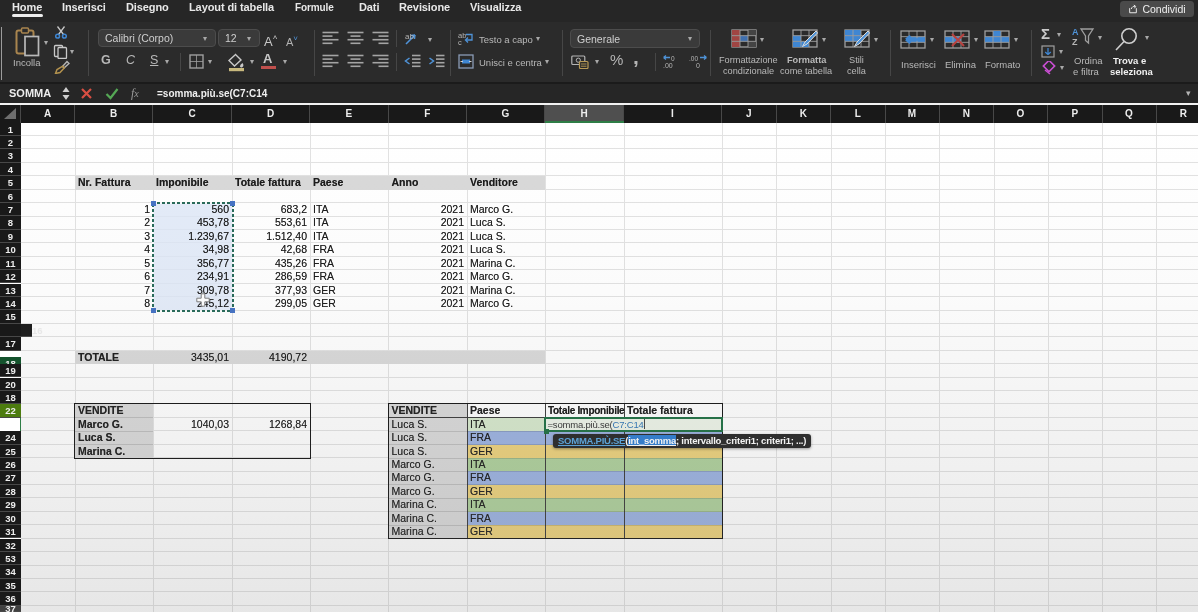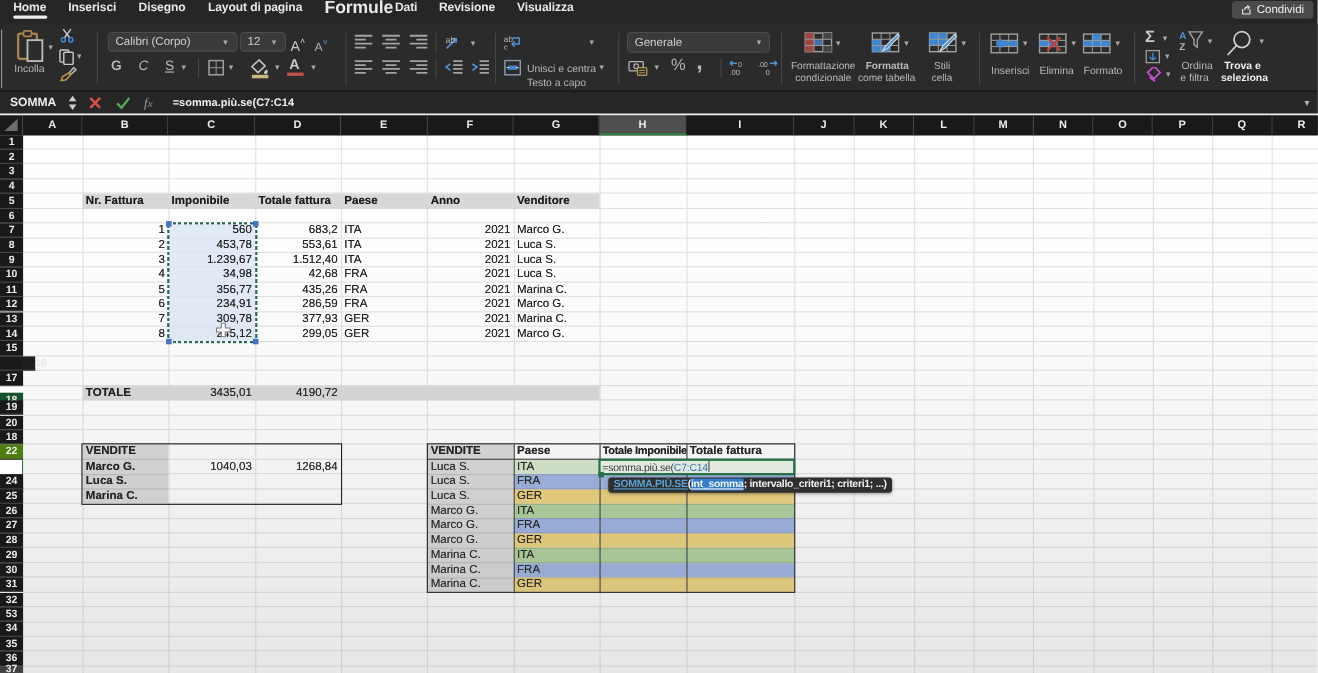--- a/index.html
+++ b/index.html
@@ -268,22 +268,22 @@
 <div class="rowhead" style="top:592.2px;height:13.4px;line-height:13.4px;background:#191919;">36</div>
 <div class="rowhead" style="top:605.6px;height:6.4px;line-height:6.4px;background:#404040;">37</div>
 <div class="abs" style="left:19.5px;top:417.7px;width:1.5px;height:13.42px;background:#2e7d46;"></div>
 <svg class="abs" style="left:195.5px;top:292.5px;" width="14" height="14" viewBox="0 0 14 14">
 <path d="M5.2 0.8 L8.8 0.8 L8.8 5.2 L13.2 5.2 L13.2 8.8 L8.8 8.8 L8.8 13.2 L5.2 13.2 L5.2 8.8 L0.8 8.8 L0.8 5.2 L5.2 5.2 Z" fill="#fff" stroke="#7d7d7d" stroke-width="1"></path>
     </svg>
 <div class="abs" style="left:0;top:0;width:1198px;height:103px;background:#262626;"></div>
 <div class="abs" style="left:12px;top:0;height:15px;line-height:15px;color:#e8e8e8;font-size:11px;font-weight:bold;letter-spacing:-0.1px;">Home</div>
 <div class="abs" style="left:62px;top:0;height:15px;line-height:15px;color:#e8e8e8;font-size:11px;font-weight:bold;letter-spacing:-0.1px;">Inserisci</div>
 <div class="abs" style="left:126px;top:0;height:15px;line-height:15px;color:#e8e8e8;font-size:11px;font-weight:bold;letter-spacing:-0.1px;">Disegno</div>
-<div class="abs" style="left:189px;top:0;height:15px;line-height:15px;color:#e8e8e8;font-size:11px;font-weight:bold;letter-spacing:-0.1px;">Layout di pagina</div>
-<div class="abs" style="left:295px;top:0;height:15px;line-height:15px;color:#e8e8e8;font-size:16px;font-weight:bold;letter-spacing:-0.1px;">Formule</div>
+<div class="abs" style="left:189px;top:0;height:15px;line-height:15px;color:#e8e8e8;font-size:11px;font-weight:bold;letter-spacing:-0.1px;">Layout di tabella</div>
+<div class="abs" style="left:295px;top:0;height:15px;line-height:15px;color:#e8e8e8;font-size:10px;font-weight:bold;letter-spacing:-0.1px;">Formule</div>
 <div class="abs" style="left:359px;top:0;height:15px;line-height:15px;color:#e8e8e8;font-size:11px;font-weight:bold;letter-spacing:-0.1px;">Dati</div>
 <div class="abs" style="left:399px;top:0;height:15px;line-height:15px;color:#e8e8e8;font-size:11px;font-weight:bold;letter-spacing:-0.1px;">Revisione</div>
 <div class="abs" style="left:470px;top:0;height:15px;line-height:15px;color:#e8e8e8;font-size:11px;font-weight:bold;letter-spacing:-0.1px;">Visualizza</div>
 <div class="abs" style="left:12px;top:14px;width:31px;height:2.5px;background:#ededed;border-radius:2px;"></div>
 <div class="abs" style="left:1120px;top:1px;width:74px;height:16px;background:#4a4a4a;border-radius:3.5px;display:flex;align-items:center;justify-content:center;">
 <svg width="10" height="10" viewBox="0 0 12 12" style="margin-right:4px;">
         <path d="M2 5 L2 10.5 L10 10.5 L10 5" fill="none" stroke="#e8e8e8" stroke-width="1.2"></path>
         <path d="M4 6 C4.5 3.5 6.5 2.5 8.5 2.8" fill="none" stroke="#e8e8e8" stroke-width="1.2"></path>
         <path d="M7 1.2 L9.3 2.9 L7.6 5.2" fill="none" stroke="#e8e8e8" stroke-width="1.2"></path>
       </svg>
@@ -402,21 +402,21 @@
 <line x1="8" y1="12.3" x2="16.5" y2="12.3" stroke="#a4a4a4" stroke-width="1.6"></line>
 <path d="M1.5 4 L5.5 7 L1.5 10" fill="none" stroke="#4f93d8" stroke-width="1.5"></path>
     </svg>
 <div class="abs" style="left:450px;top:30px;width:1px;height:46px;background:#464646;"></div>
 <svg class="abs" style="left:458px;top:31px;" width="16" height="14" viewBox="0 0 16 14">
 <text x="0" y="7" fill="#b5b5b5" font-size="7.5" font-family="Liberation Sans">ab</text>
 <text x="0" y="14" fill="#b5b5b5" font-size="7.5" font-family="Liberation Sans">c</text>
 <path d="M8 3.5 L14 3.5 L14 9 L8 9" fill="none" stroke="#4f93d8" stroke-width="1.3"></path>
 <path d="M10 6.5 L7.5 9 L10 11.5" fill="none" stroke="#4f93d8" stroke-width="1.3"></path>
     </svg>
-<div class="lbl abs" style="left:479px;top:35px;margin-top:36px;">Testo a capo</div>
+<div class="lbl abs" style="left:479px;top:35px;">Testo a capo</div>
 <div class="chev abs" style="left:536px;top:35px;">▾</div>
 <svg class="abs" style="left:458px;top:54px;" width="16" height="15" viewBox="0 0 16 15">
 <rect x="1" y="1" width="14" height="13" fill="none" stroke="#8a9bb5" stroke-width="1.3"></rect>
 <rect x="4" y="5.5" width="8" height="4" fill="#3f86d2"></rect>
 <path d="M2.5 7.5 l2.5 0 M13.5 7.5 l-2.5 0" stroke="#cfcfcf" stroke-width="1"></path>
     </svg>
 <div class="lbl abs" style="left:479px;top:58px;">Unisci e centra</div>
 <div class="chev abs" style="left:545px;top:58px;">▾</div>
 <div class="abs" style="left:562px;top:30px;width:1px;height:46px;background:#464646;"></div>
 <div class="abs" style="left:570px;top:29px;width:130px;height:19px;background:#3a3a3a;border:1px solid #4c4c4c;border-radius:4px;box-sizing:border-box;"></div>

